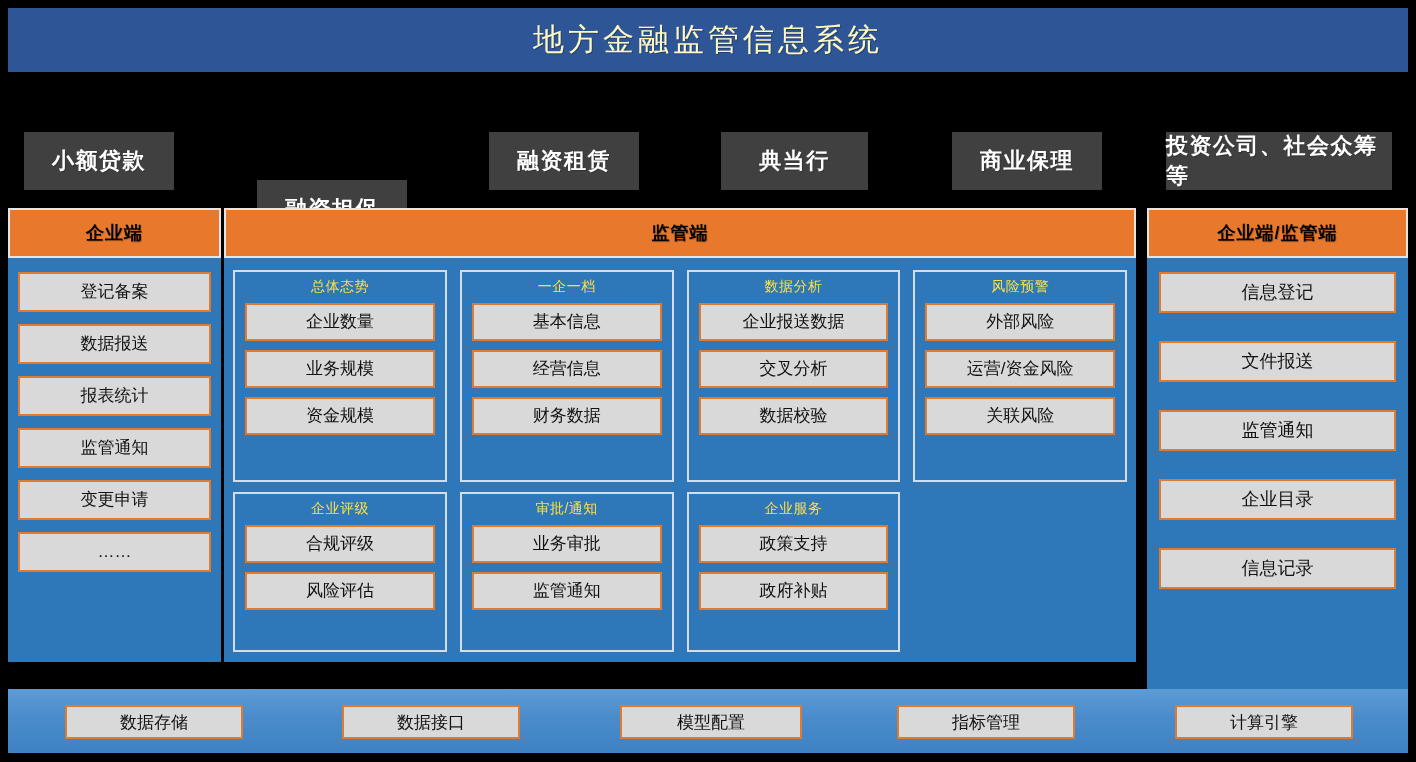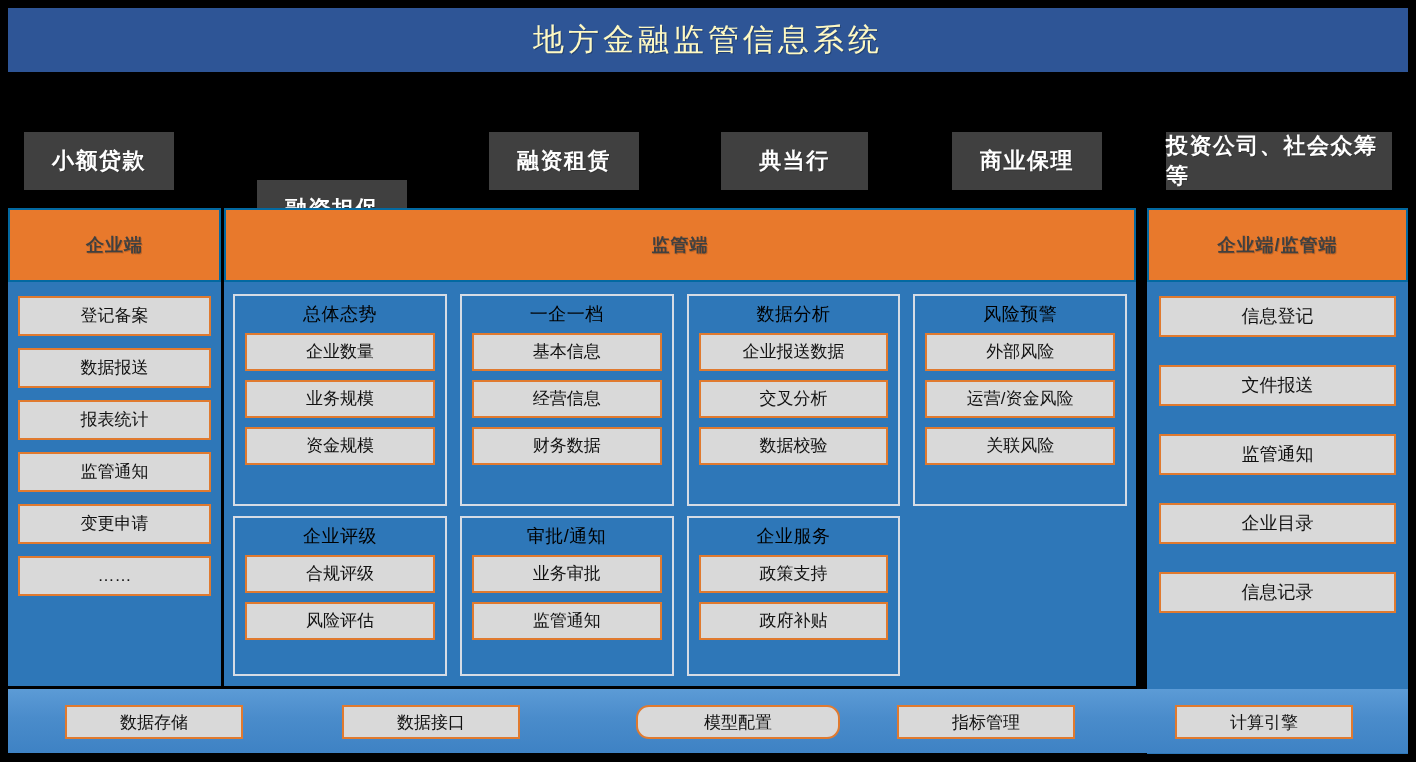--- a/index.html
+++ b/index.html
@@ -47,26 +47,26 @@
   .cat-2 { left: 489px;  width: 150px; }
   .cat-3 { left: 721px;  width: 147px; }
   .cat-4 { left: 952px;  width: 150px; }
   .cat-5 { left: 1166px; width: 226px; }
 
   
   .panel { position: absolute; }
 
   .panel-head {
     background: #E8792C;
-    border: 2px solid #0369a1;
-    color: #404040;
+    border: 2px solid #e5e5e5;
+    color: #000000;
     font-size: 18px;
     font-weight: bold;
     letter-spacing: 1px;
-    height: 74px;
+    height: 50px;
     display: flex; align-items: center; justify-content: center;
     text-shadow: 1px 1px 0 rgba(0,0,0,.18);
   }
   .panel-body {
     background: #2E77B8;
     width: 100%;
   }
 
   
   .panel-left   { left: 8px;    top: 208px; width: 213px; }
@@ -107,22 +107,22 @@
     gap: 10px 13px;
     height: 100%;
   }
   .group-card {
     border: 2px solid #D6DCE5;
     background: #2E77B8;
     padding: 6px 10px 8px 10px;
     display: flex; flex-direction: column;
   }
   .group-title {
-    color: #000000;
-    font-size: 18px;
+    color: #fde047;
+    font-size: 14px;
     text-align: center;
     margin-bottom: 7px;
     letter-spacing: .5px;
     flex: 0 0 auto;
   }
   .group-items { display: flex; flex-direction: column; gap: 9px; flex: 1 1 auto; }
   .group-items .chip { height: 38px; width: 100%; }
 
   
   .footer-bar {
@@ -135,21 +135,21 @@
     position: absolute;
     top: 16px; height: 34px;
     background: #D9D9D9;
     border: 2px solid #E07A2F;
     color: #111;
     font-size: 17px;
     display: flex; align-items: center; justify-content: center;
   }
   .f-0 { left: 57px;   width: 178px; }
   .f-1 { left: 334px;  width: 178px; }
-  .f-2 { left: 628px;  width: 204px; border-radius: 13px; }
+  .f-2 { left: 612px;  width: 182px; }
   .f-3 { left: 889px;  width: 178px; }
   .f-4 { left: 1167px; width: 178px; }
 </style>
 </head>
 <body>
 
 <div class="page">
 
   <div class="title-bar">
     <div class="title-text">地方金融监管信息系统</div>

